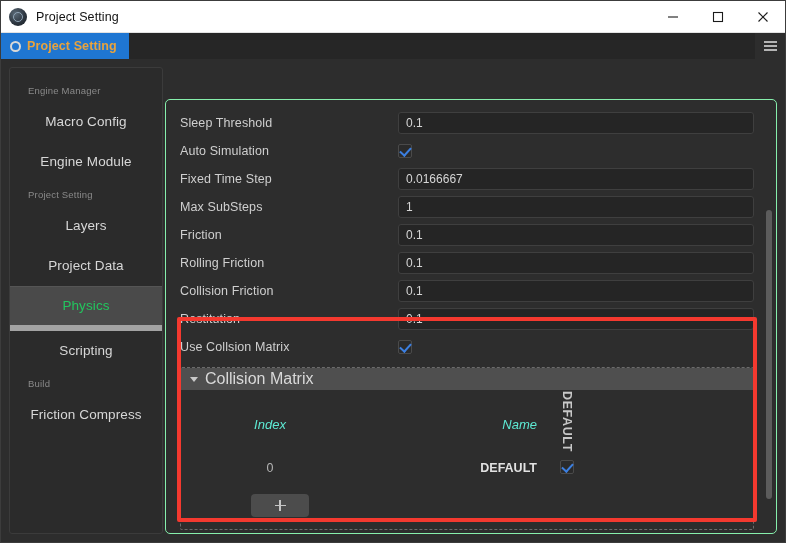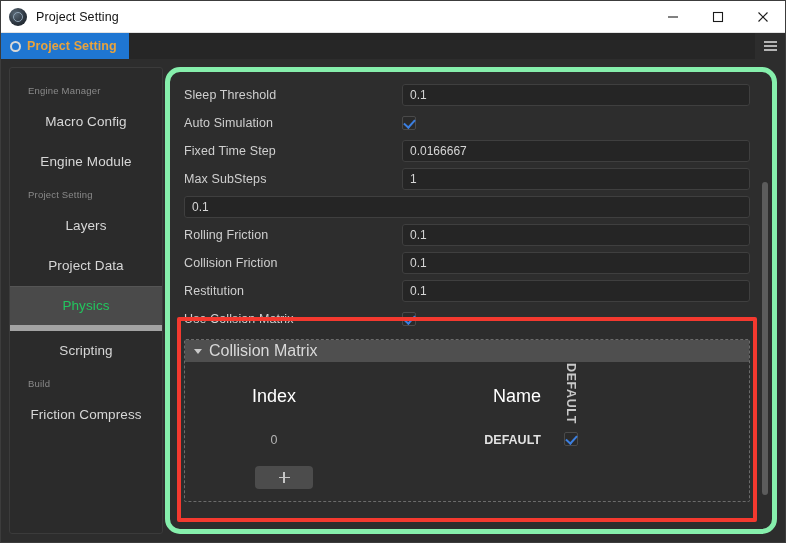--- a/index.html
+++ b/index.html
@@ -159,24 +159,25 @@
     border-bottom: 6px solid #a3a3a3;
     height: 38px;
     line-height: 38px;
   }
 
   
   .panel {
     flex: 1;
     position: relative;
     background: #2d2d2d;
-    border: 5px solid #86efac;
-    border-radius: 15px;
+    border: 1px solid #86efac;
+    border-radius: 5px;
     box-sizing: border-box;
     overflow: hidden;
+    margin-top: 32px;
   }
   .panel-inner {
     position: absolute;
     left: 0; right: 0; top: 0; bottom: 0;
     padding: 9px 22px 10px 14px;
     box-sizing: border-box;
   }
 
   .field-row {
     display: flex;
@@ -272,22 +273,23 @@
   }
   .col-check {
     width: 60px;
     flex: none;
     display: flex;
     justify-content: center;
     align-items: flex-end;
     height: 100%;
   }
   .mtx-head-text {
-    color: #ffffff;
-    font-size: 18px;
+    color: #5eead4;
+    font-size: 13px;
+    font-style: italic;
   }
   .mtx-cell-index {
     color: #b4b4b4;
     font-size: 12.5px;
   }
   .mtx-cell-name {
     color: #e2e2e2;
     font-size: 12.5px;
     font-weight: 600;
   }
@@ -427,20 +429,21 @@
           <div class="field-label">Fixed Time Step</div>
           <div class="field-input">0.0166667</div>
         </div>
 
         <div class="field-row">
           <div class="field-label">Max SubSteps</div>
           <div class="field-input">1</div>
         </div>
 
         <div class="field-row">
+          <div class="field-label">Friction</div>
           <div class="field-input">0.1</div>
         </div>
 
         <div class="field-row">
           <div class="field-label">Rolling Friction</div>
           <div class="field-input">0.1</div>
         </div>
 
         <div class="field-row">
           <div class="field-label">Collision Friction</div>

